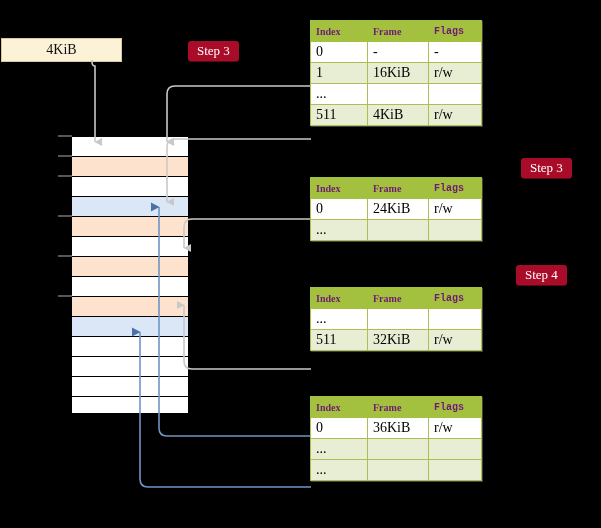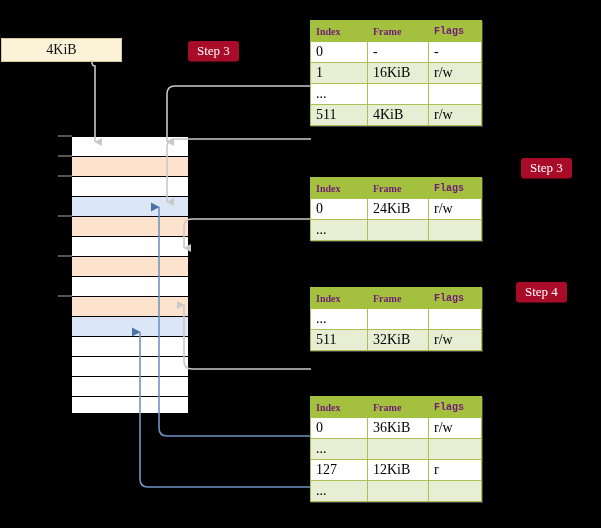--- a/index.html
+++ b/index.html
@@ -55,21 +55,21 @@
   <div class="srcbox" style="left:1px;top:38px;width:119px;height:22px;">
     <span>4KiB</span>
   </div>
 
   <div class="badge" style="left:188px;top:41px;">
     <span>Step 3</span>
   </div>
   <div class="badge" style="left:521px;top:158px;">
     <span>Step 3</span>
   </div>
-  <div class="badge" style="left:516px;top:282px;text-align:right;">
+  <div class="badge" style="left:516px;top:265px;text-align:right;">
     <span>Step 4</span>
   </div>
 
   <div class="memcol" style="left:70px;top:135px;width:120px;height:280px;">
     <div class="memrow white" style="top:0px;   height:20px;width:116px;"></div>
     <div class="memrow orange" style="top:20px;  height:20px;width:116px;"></div>
     <div class="memrow white" style="top:40px;  height:20px;width:116px;"></div>
     <div class="memrow blue" style="top:60px;  height:20px;width:116px;"></div>
     <div class="memrow orange" style="top:80px;  height:20px;width:116px;"></div>
     <div class="memrow white" style="top:100px; height:20px;width:116px;"></div>
@@ -208,25 +208,20 @@
       <tr class="norm">
         <td>0</td>
         <td>36KiB</td>
         <td>r/w</td>
       </tr>
       <tr class="alt">
         <td>...</td>
         <td></td>
         <td></td>
       </tr>
-      <tr class="norm">
-        <td>127</td>
-        <td>12KiB</td>
-        <td>r</td>
-      </tr>
       <tr class="alt">
         <td>...</td>
         <td></td>
         <td></td>
       </tr>
     </tbody>
   </table>
 
 </div>
 

